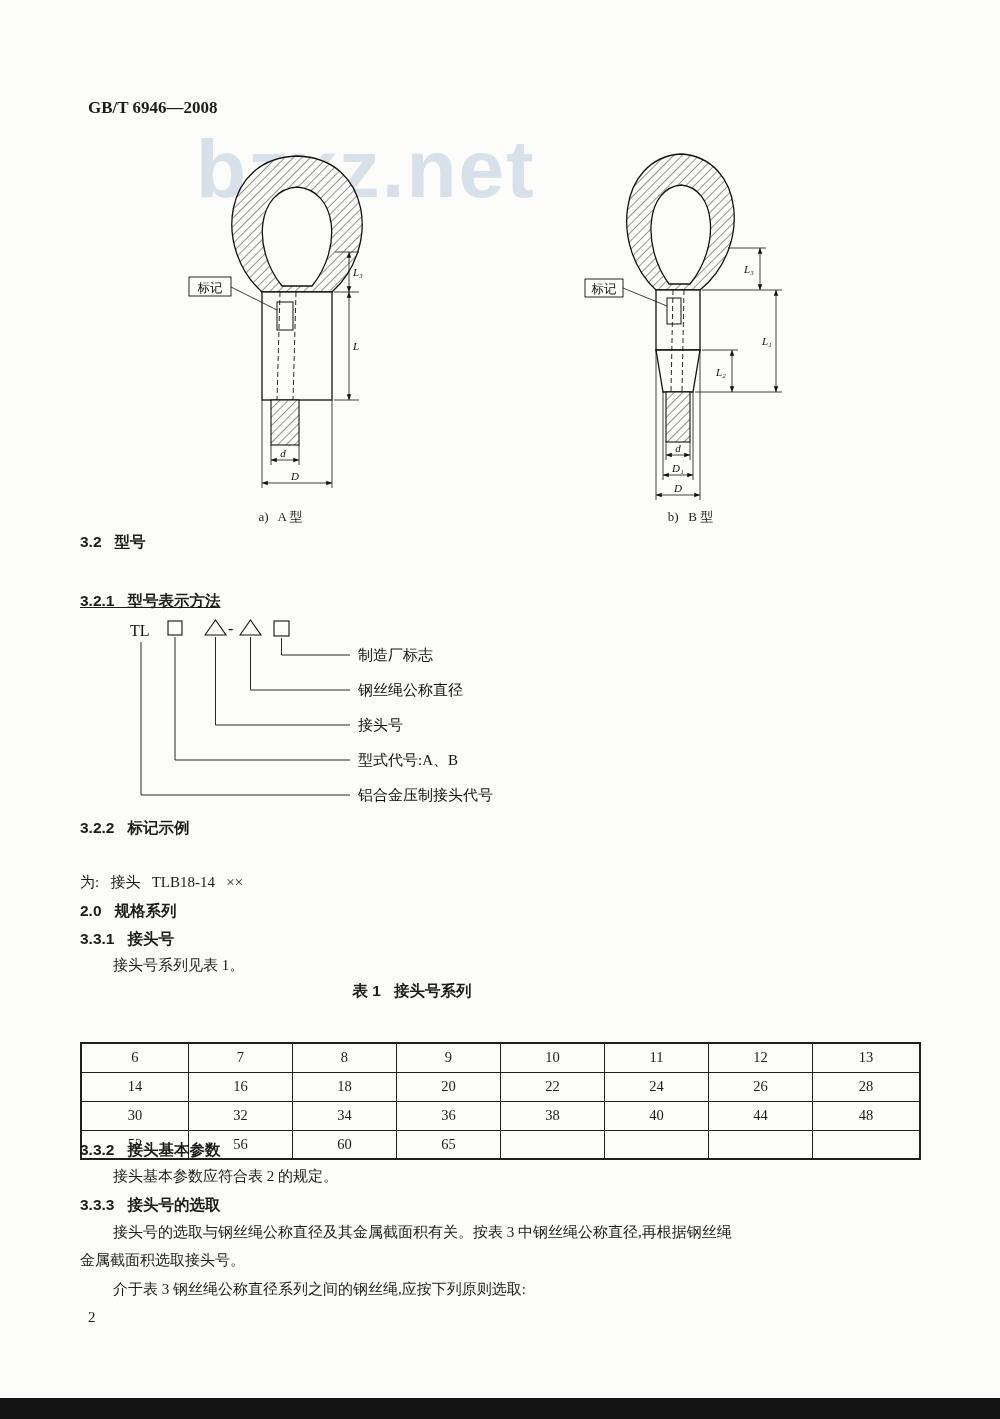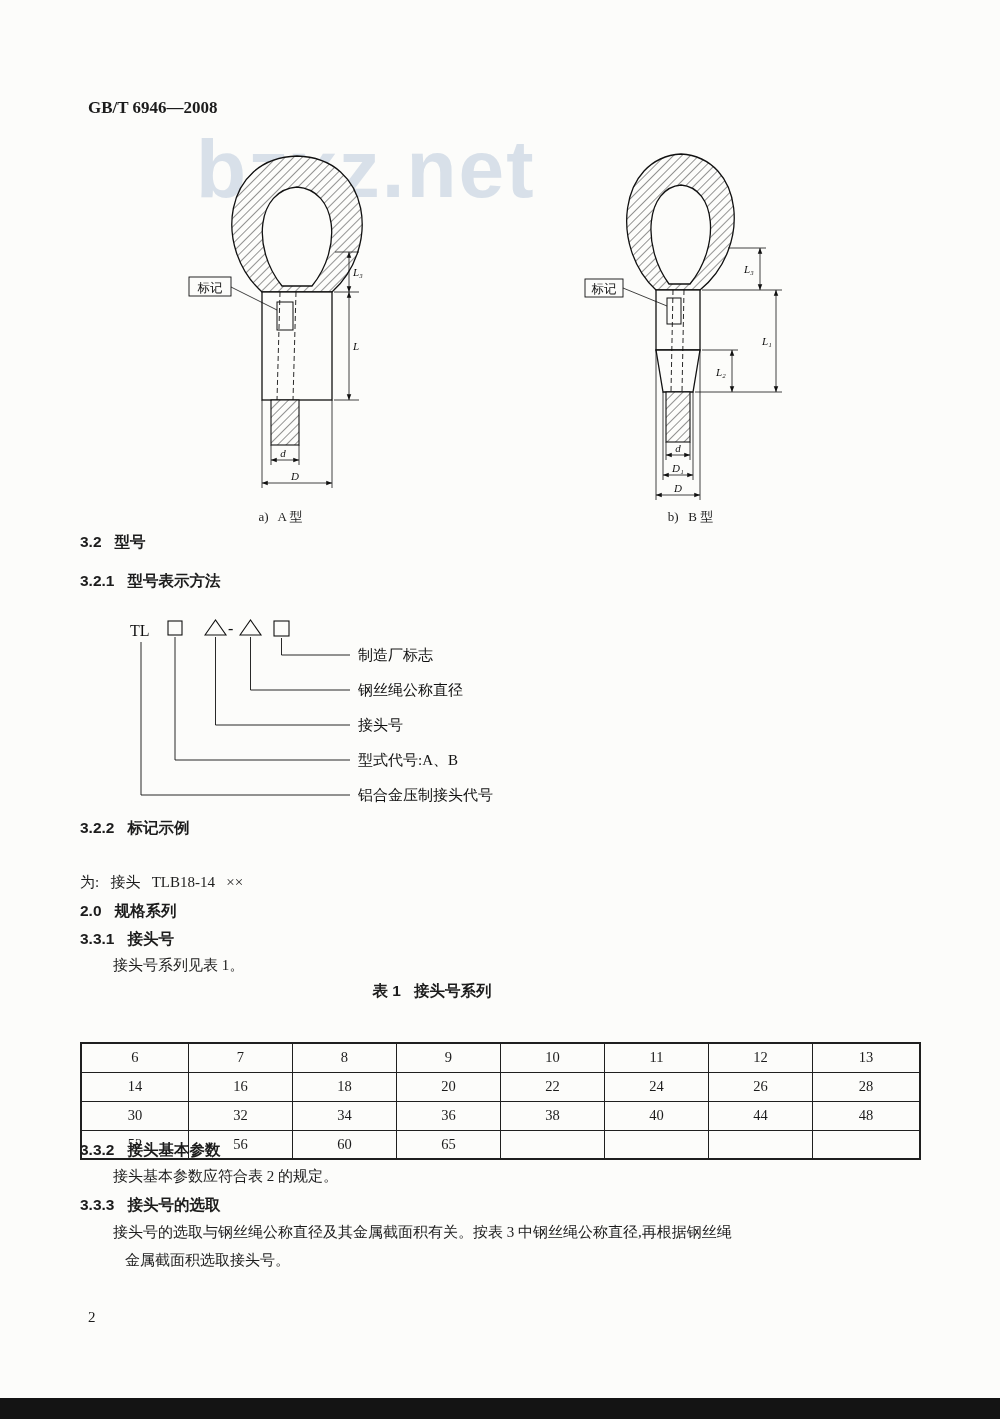--- a/index.html
+++ b/index.html
@@ -131,21 +131,21 @@
       <text x="100" y="312" text-anchor="middle">d</text>
       <text x="100" y="332" text-anchor="middle">D₁</text>
       <text x="100" y="352" text-anchor="middle">D</text>
     </g>
   </svg>
 
   <div class="abs figcap center" style="left:183px; top:508px; width:195px;">a)   A 型</div>
   <div class="abs figcap center" style="left:578px; top:508px; width:225px;">b)   B 型</div>
 
   <div class="abs h" style="left:80px; top:532px;">3.2   型号</div>
-  <div class="abs h" style="left:80px; top:571px;">3.2.1   型号表示方法</div>
+  <div class="abs h" style="left:80px; top:591px;text-decoration:underline;">3.2.1   型号表示方法</div>
 
   <svg class="abs" style="left:122px; top:612px;" width="540" height="200" viewBox="0 0 540 200">
     <g font-size="16" fill="#111">
       <text x="8" y="24">TL</text>
       <text x="106" y="22">-</text>
     </g>
     <g stroke="#111" stroke-width="1.1" fill="none">
       <rect x="46" y="9" width="14" height="14"></rect>
       <polygon points="83,23 93.5,8 104,23"></polygon>
       <polygon points="118,23 128.5,8 139,23"></polygon>
@@ -167,28 +167,29 @@
     </g>
   </svg>
 
   <div class="abs h" style="left:80px; top:818px;">3.2.2   标记示例</div>
   <div class="abs t" style="left:80px; top:873px;">为:   接头   TLB18-14   ××</div>
 
   <div class="abs h" style="left:80px; top:901px;">2.0   规格系列</div>
   <div class="abs h" style="left:80px; top:929px;">3.3.1   接头号</div>
   <div class="abs t" style="left:113px; top:956px;">接头号系列见表 1。</div>
 
-  <div class="abs h center" style="left:0; top:981px; width:824px;margin-left:20px;">表 1   接头号系列</div>
+  <div class="abs h center" style="left:0; top:981px; width:824px;">表 1   接头号系列</div>
   <div class="abs" style="left:80px; top:1006px; width:841px;">
     <table class="t1" id="t1"><tbody><tr><td>6</td><td>7</td><td>8</td><td>9</td><td>10</td><td>11</td><td>12</td><td>13</td></tr><tr><td>14</td><td>16</td><td>18</td><td>20</td><td>22</td><td>24</td><td>26</td><td>28</td></tr><tr><td>30</td><td>32</td><td>34</td><td>36</td><td>38</td><td>40</td><td>44</td><td>48</td></tr><tr><td>52</td><td>56</td><td>60</td><td>65</td><td></td><td></td><td></td><td></td></tr></tbody></table>
   </div>
 
   <div class="abs h" style="left:80px; top:1140px;">3.3.2   接头基本参数</div>
   <div class="abs t" style="left:113px; top:1167px;">接头基本参数应符合表 2 的规定。</div>
   <div class="abs h" style="left:80px; top:1195px;">3.3.3   接头号的选取</div>
   <div class="abs t" style="left:113px; top:1223px;">接头号的选取与钢丝绳公称直径及其金属截面积有关。按表 3 中钢丝绳公称直径,再根据钢丝绳</div>
-  <div class="abs t" style="left:80px; top:1251px;margin-left:45px;">金属截面积选取接头号。</div>
+  <div class="abs t" style="left:80px; top:1251px;">金属截面积选取接头号。</div>
+  <div class="abs t" style="left:113px; top:1280px;">介于表 3 钢丝绳公称直径系列之间的钢丝绳,应按下列原则选取:</div>
 
   <div class="abs t" style="left:88px; top:1308px;">2</div>
 
   <div class="abs botbar" style="left:0; top:1398px; width:1000px; height:21px;"></div>
 
 </div>
 
 </body></html>

